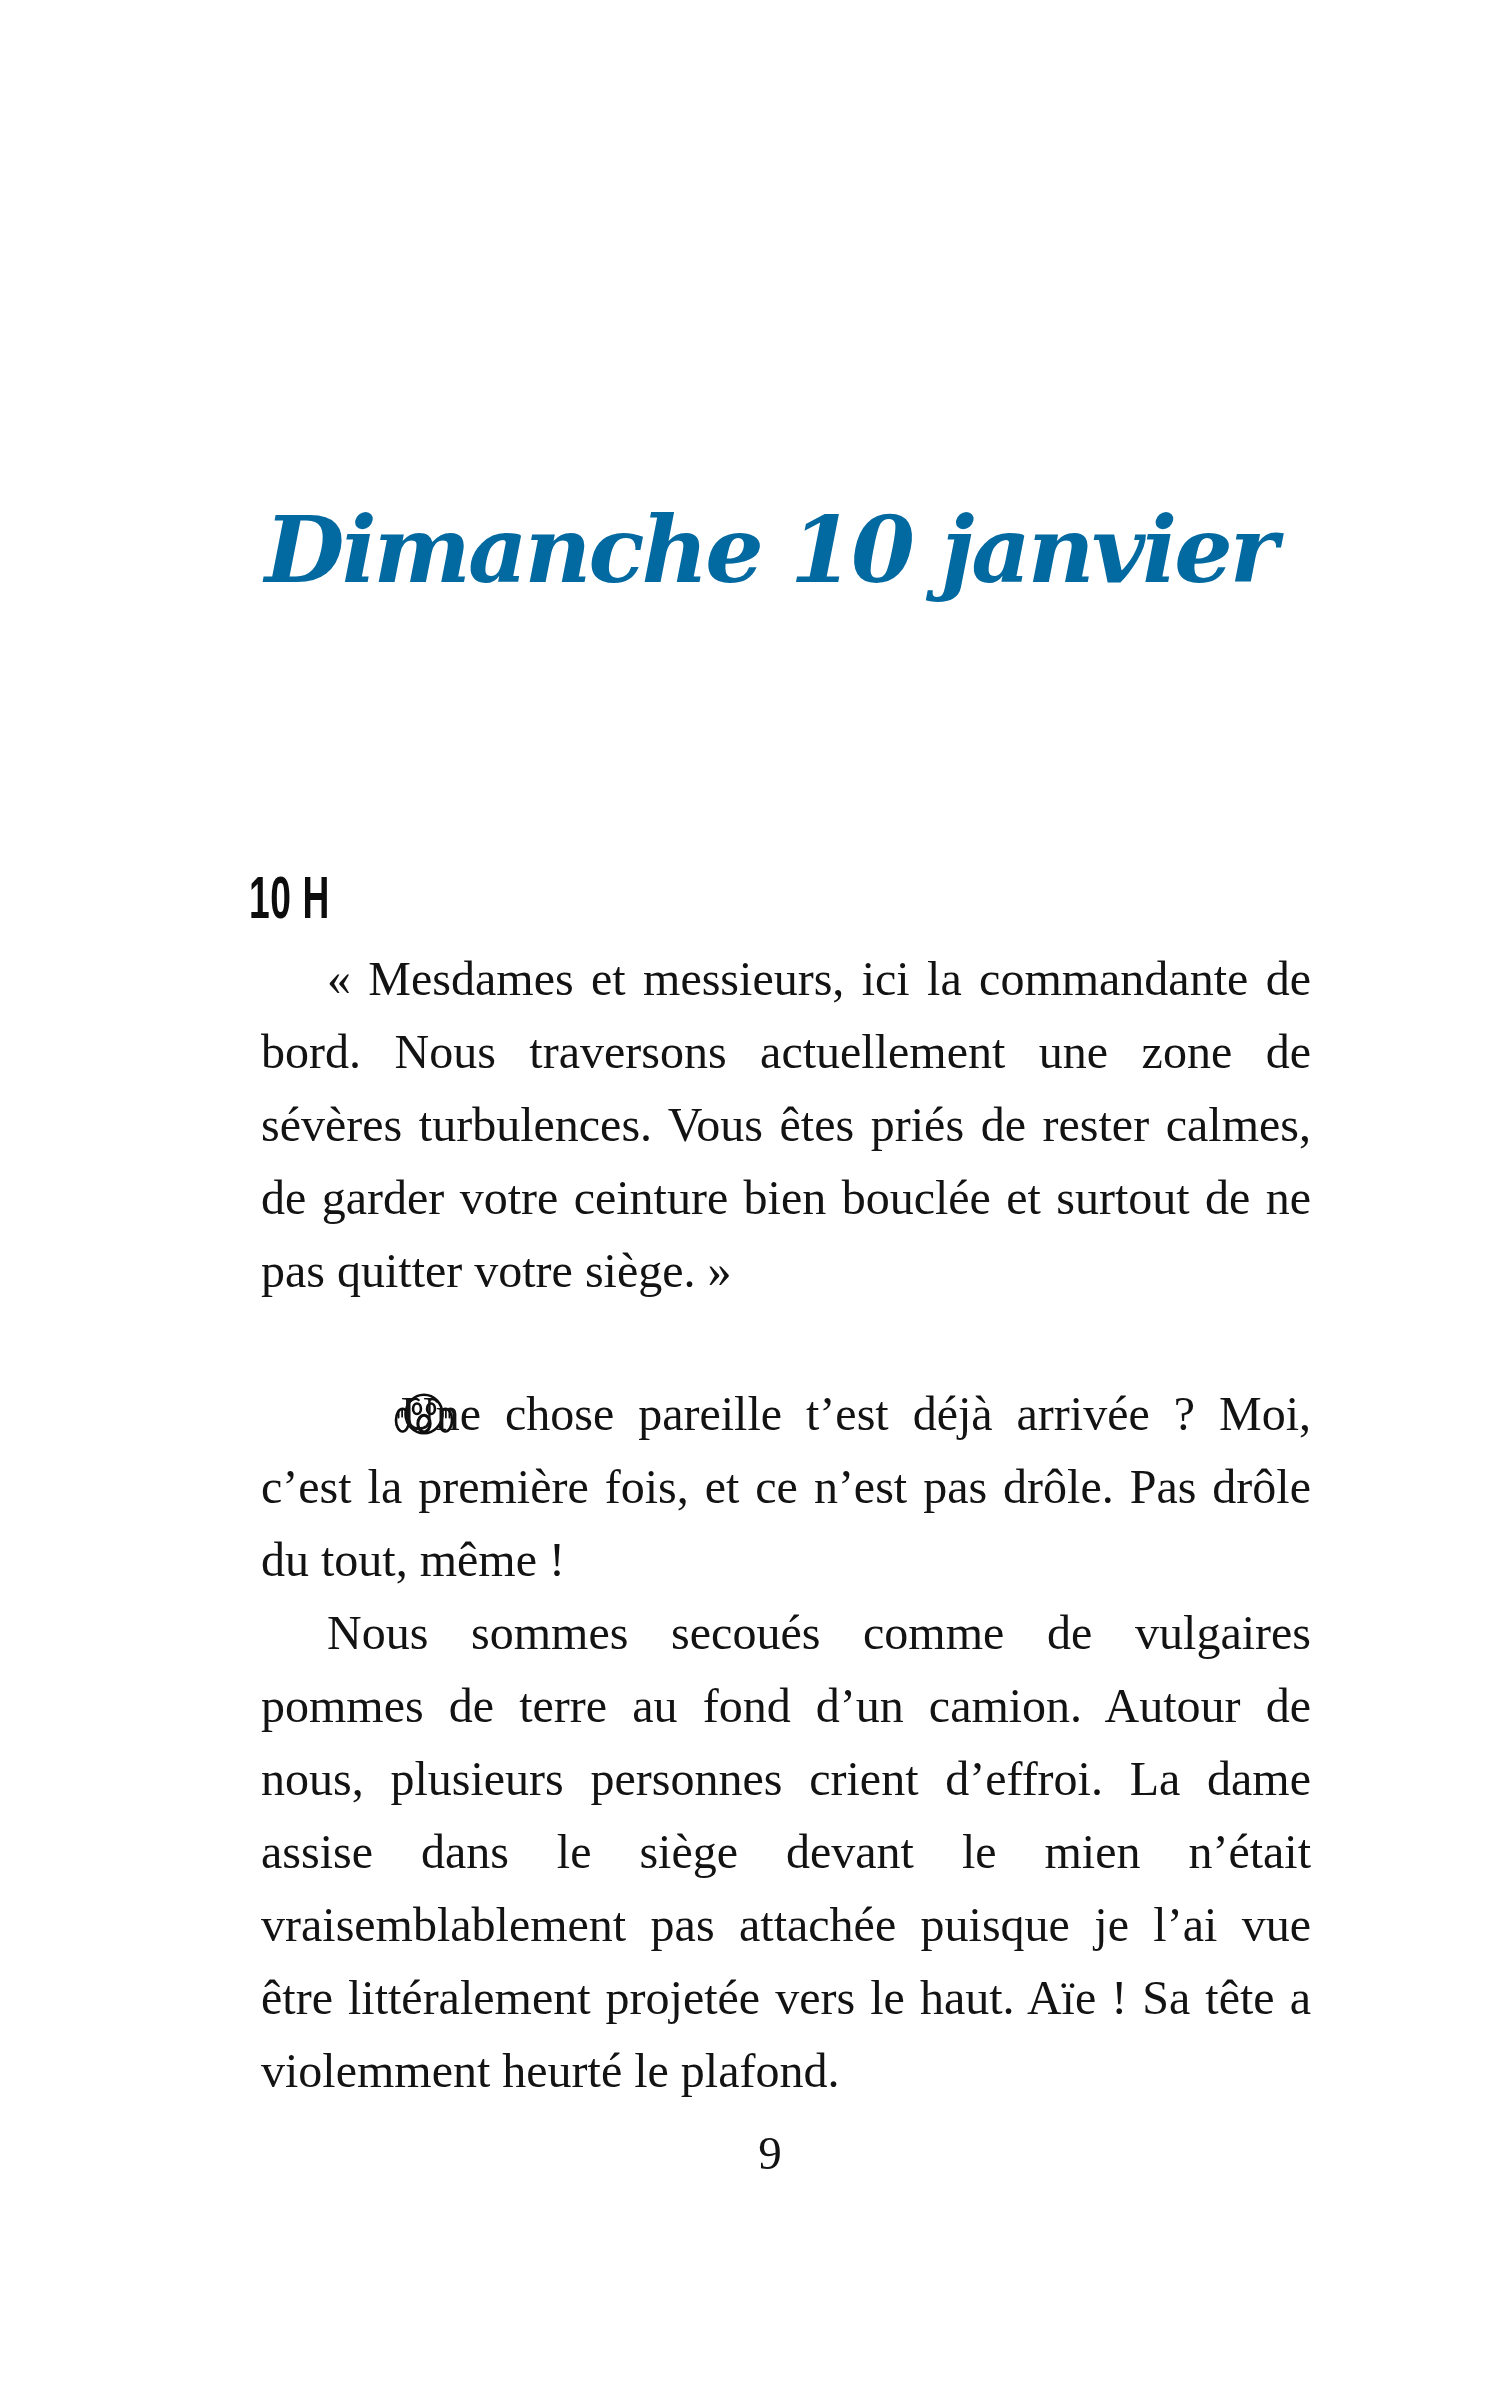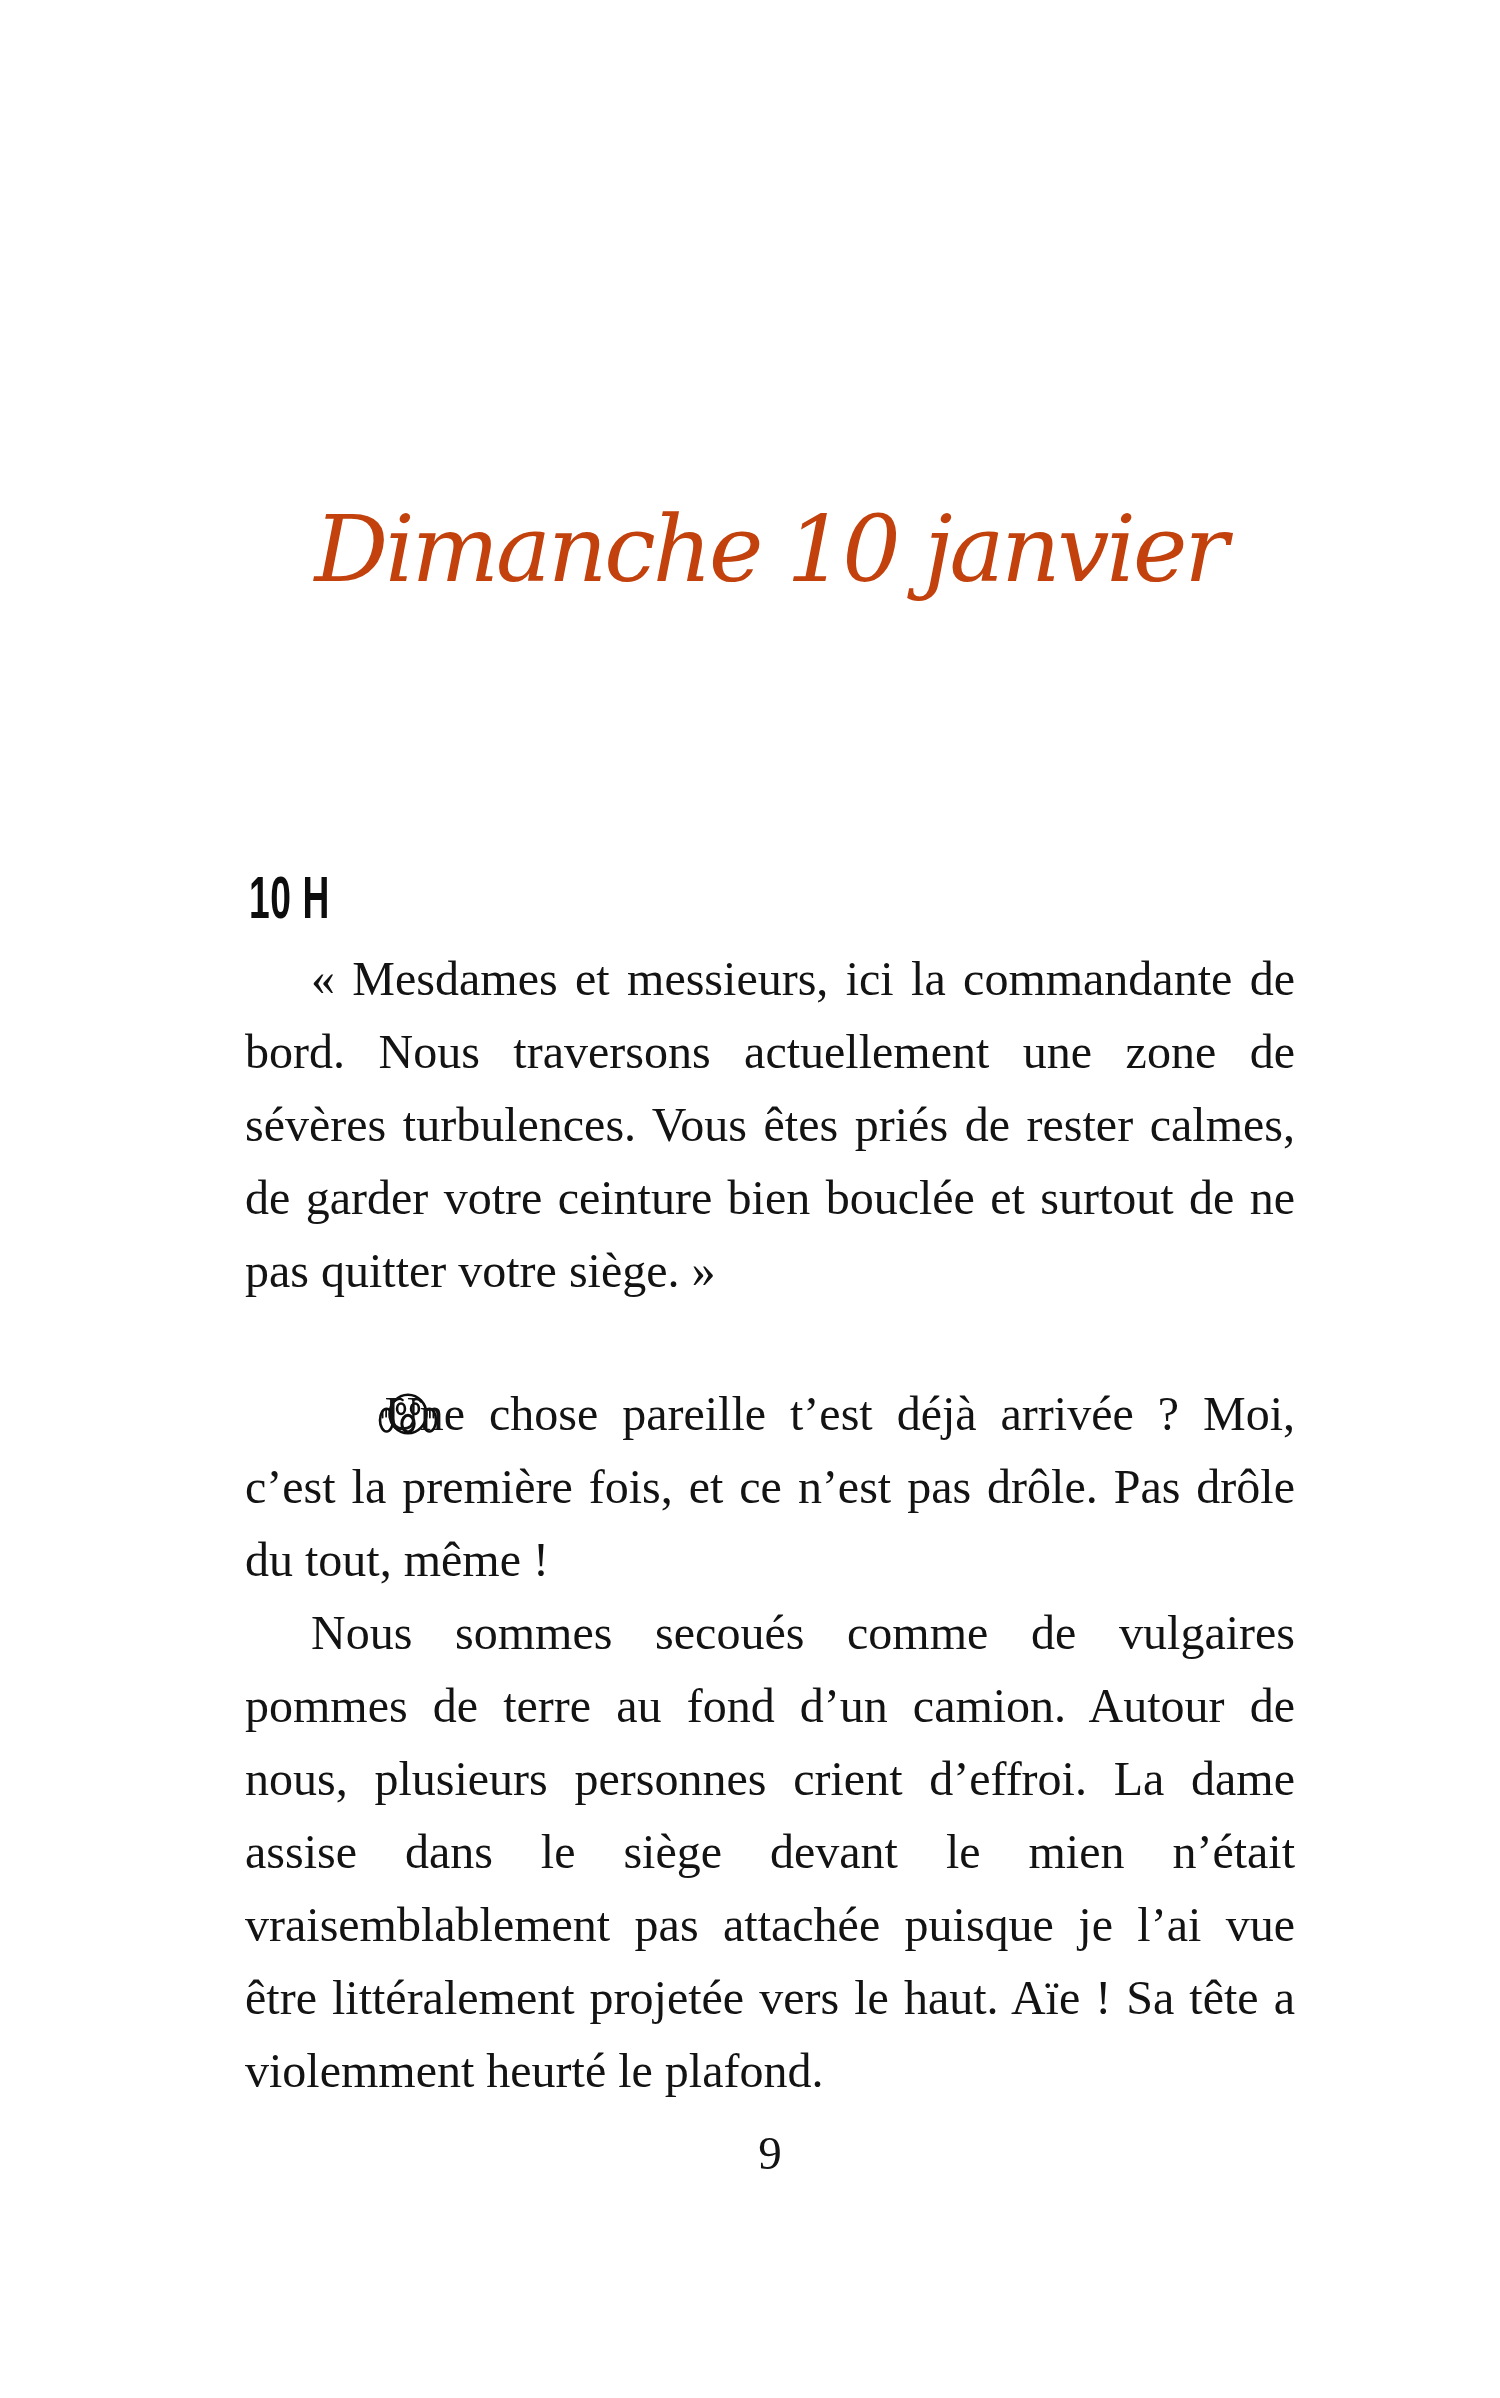--- a/index.html
+++ b/index.html
@@ -16,25 +16,25 @@
     overflow: hidden;
   }
   .chapter-title {
     position: absolute;
     top: 496px;
     left: 245px;
     width: 1050px;
     text-align: center;
     font-family: "DejaVu Serif", serif;
     font-style: italic;
-    font-weight: 400;
+    font-weight: 700;
     font-size: 92px;
     letter-spacing: -3px;
     white-space: nowrap;
-    color: #c2410c;
+    color: #0369a1;
     margin: 0;
   }
   .time-heading {
     position: absolute;
     top: 864px;
     left: 245px;
     margin: 4px;
   }
   .time-heading .condensed {
     display: inline-block;
@@ -43,21 +43,21 @@
     font-size: 60px;
     line-height: 60px;
     letter-spacing: 1px;
     transform: scaleX(0.62);
     transform-origin: left center;
     color: #0d0d0d;
   }
   .text-block {
     position: absolute;
     top: 942px;
-    left: 245px;
+    left: 261px;
     width: 1050px;
     font-family: "Liberation Serif", serif;
     font-size: 48px;
     line-height: 73px;
     text-align: justify;
     color: #131313;
   }
   .text-block p {
     margin: 0;
     text-indent: 66px;

